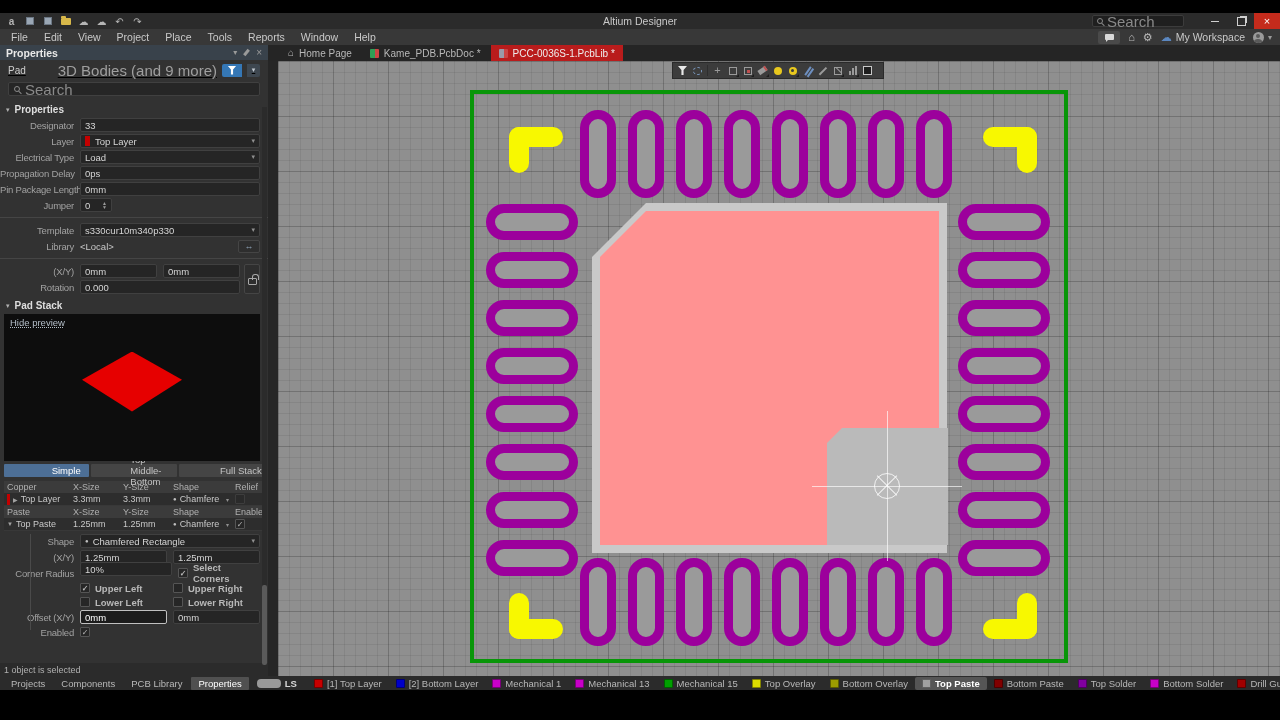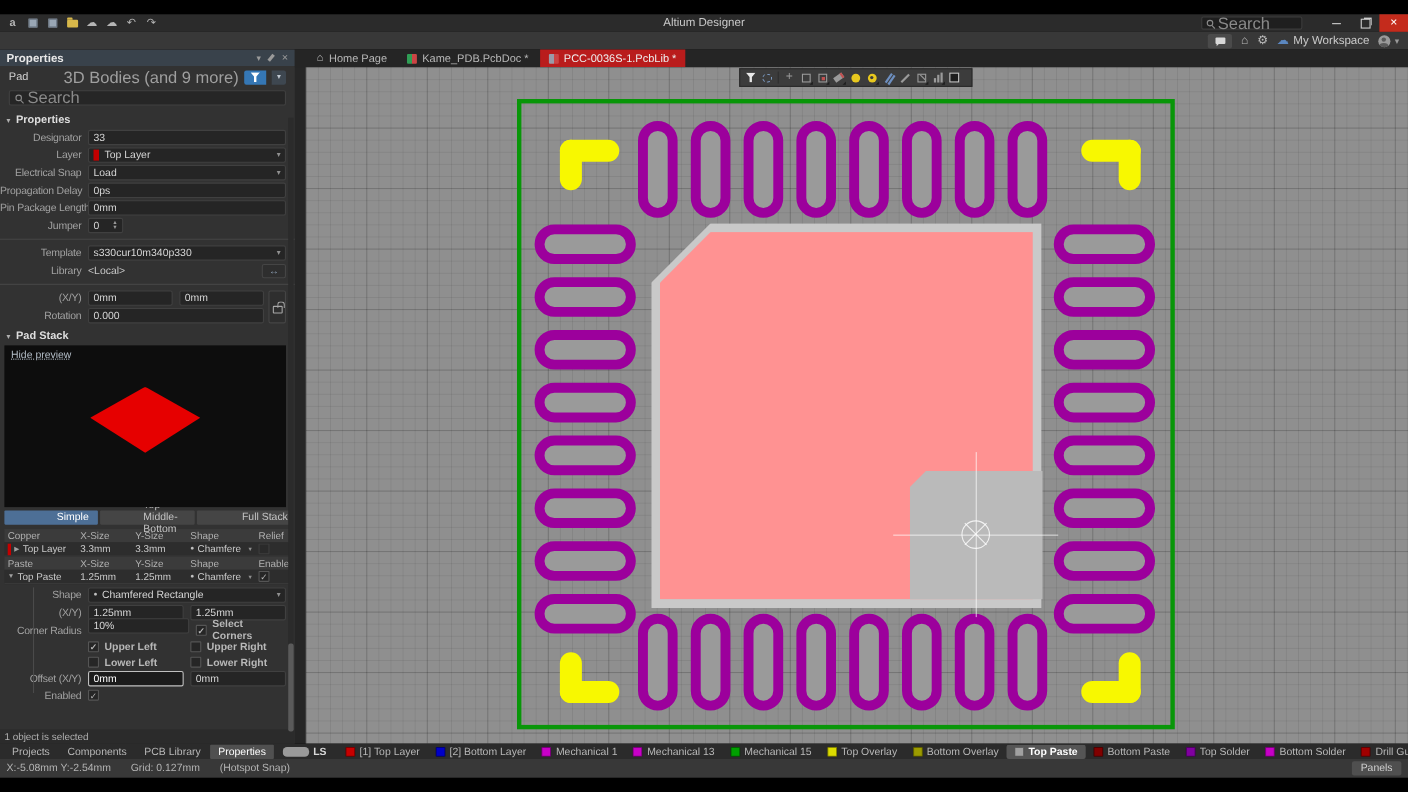--- a/index.html
+++ b/index.html
@@ -49,21 +49,21 @@
 
   
   .main { position:absolute; left:0; top:45px; width:1280px; height:631px; background:#262626; }
 
   
   .props { position:absolute; left:0; top:0; width:268px; height:631px; background:#323232; overflow:hidden; }
   .props-header { height:15px; background:#39424b; display:flex; align-items:center; padding:0 6px; }
   .props-title { font-size:10.5px; font-weight:bold; color:#e8e8e8; }
   .ph-btns { margin-left:auto; display:flex; gap:8px; align-items:center; color:#9a9a9a; font-size:8px; }
   .pin { width:3px; height:7px; background:#9a9a9a; transform:rotate(40deg); }
-  .props-sub { height:20px; display:flex; align-items:center; padding:0 8px; gap:5px; }
+  .props-sub { height:20px; display:flex; align-items:center; padding:0 8px; gap:5px;text-decoration:underline; }
   .obj-type { font-size:10px; color:#cfcfcf; }
   .scope { margin-left:auto; font-size:15px; color:#9f9f9f; }
   .filter-btn { width:20px; height:13px; background:#3577b5; border-radius:2px 0 0 2px; display:flex; align-items:center; justify-content:center; }
   .funnel { width:9px; height:9px; background:#fff; clip-path:polygon(0 0,100% 0,62% 45%,62% 100%,38% 100%,38% 45%); }
   .filter-dd { width:13px; height:13px; background:#3e4750; border-radius:0 2px 2px 0; color:#c0c8d0; font-size:7px; display:flex; align-items:center; justify-content:center; }
   .search-row { margin:2px 8px 4px 8px; height:14px; background:#262626; border:1px solid #404040; border-radius:2px; display:flex; align-items:center; gap:5px; padding:0 5px; }
   .section-h { display:flex; align-items:center; gap:5px; padding:4px 8px 3px 6px; }
   .section-h .tri { color:#b0b0b0; font-size:7px; }
   .section-h .txt { font-size:10px; font-weight:bold; color:#dedede; }
   .frow { display:flex; align-items:center; margin:0 8px 2px 0; height:14px; }
@@ -220,20 +220,31 @@
         <span class="mag"></span>
         <span class="ph">Search</span>
       </div>
       <div class="win-btn win-min"></div>
       <div class="win-btn win-restore"></div>
       <div class="win-btn win-close">×</div>
     </div>
   </div>
 
   <div class="menubar">
+    <div class="menu-items" id="menu-items">
+        <span class="menu-item">File</span>
+        <span class="menu-item">Edit</span>
+        <span class="menu-item">View</span>
+        <span class="menu-item">Project</span>
+        <span class="menu-item">Place</span>
+        <span class="menu-item">Tools</span>
+        <span class="menu-item">Reports</span>
+        <span class="menu-item">Window</span>
+        <span class="menu-item">Help</span>
+      </div>
     <div class="mb-right">
       <div class="comment-btn">
           <span class="bubble"></span>
         </div>
       <span class="mb-ic">⌂</span>
       <span class="mb-ic">⚙</span>
       <span class="ws">
         <span class="mb-ic" style="color:#5b87c0">☁</span>
         <span>My Workspace</span>
       </span>
@@ -279,21 +290,21 @@
       </div>
       <div class="frow">
         <span class="flabel">Layer</span>
         <span class="finput">
             <span class="chip"></span>
             <span>Top Layer</span>
             <span class="car">▾</span>
           </span>
       </div>
       <div class="frow">
-        <span class="flabel">Electrical Snap</span>
+        <span class="flabel">Electrical Type</span>
         <span class="finput">
             <span>Load</span>
             <span class="car">▾</span>
           </span>
       </div>
       <div class="frow">
         <span class="flabel">Propagation Delay</span>
         <span class="finput">0ps</span>
       </div>
       <div class="frow">
@@ -657,20 +668,14 @@
           <span class="lchip" style="background: rgb(200, 0, 200);"></span>
           <span>Bottom Solder</span>
         </span>
         <span class="layer-tab">
           <span class="lchip" style="background: rgb(160, 0, 0);"></span>
           <span>Drill Guide</span>
         </span>
       </div>
   </div>
 
-  <div class="statusbar">
-    <span class="sb-item">X:-5.08mm Y:-2.54mm</span>
-    <span class="sb-item">Grid: 0.127mm</span>
-    <span class="sb-item">(Hotspot Snap)</span>
-    <span class="panels-btn">Panels</span>
-  </div>
 
 </div>
 
 </body></html>

